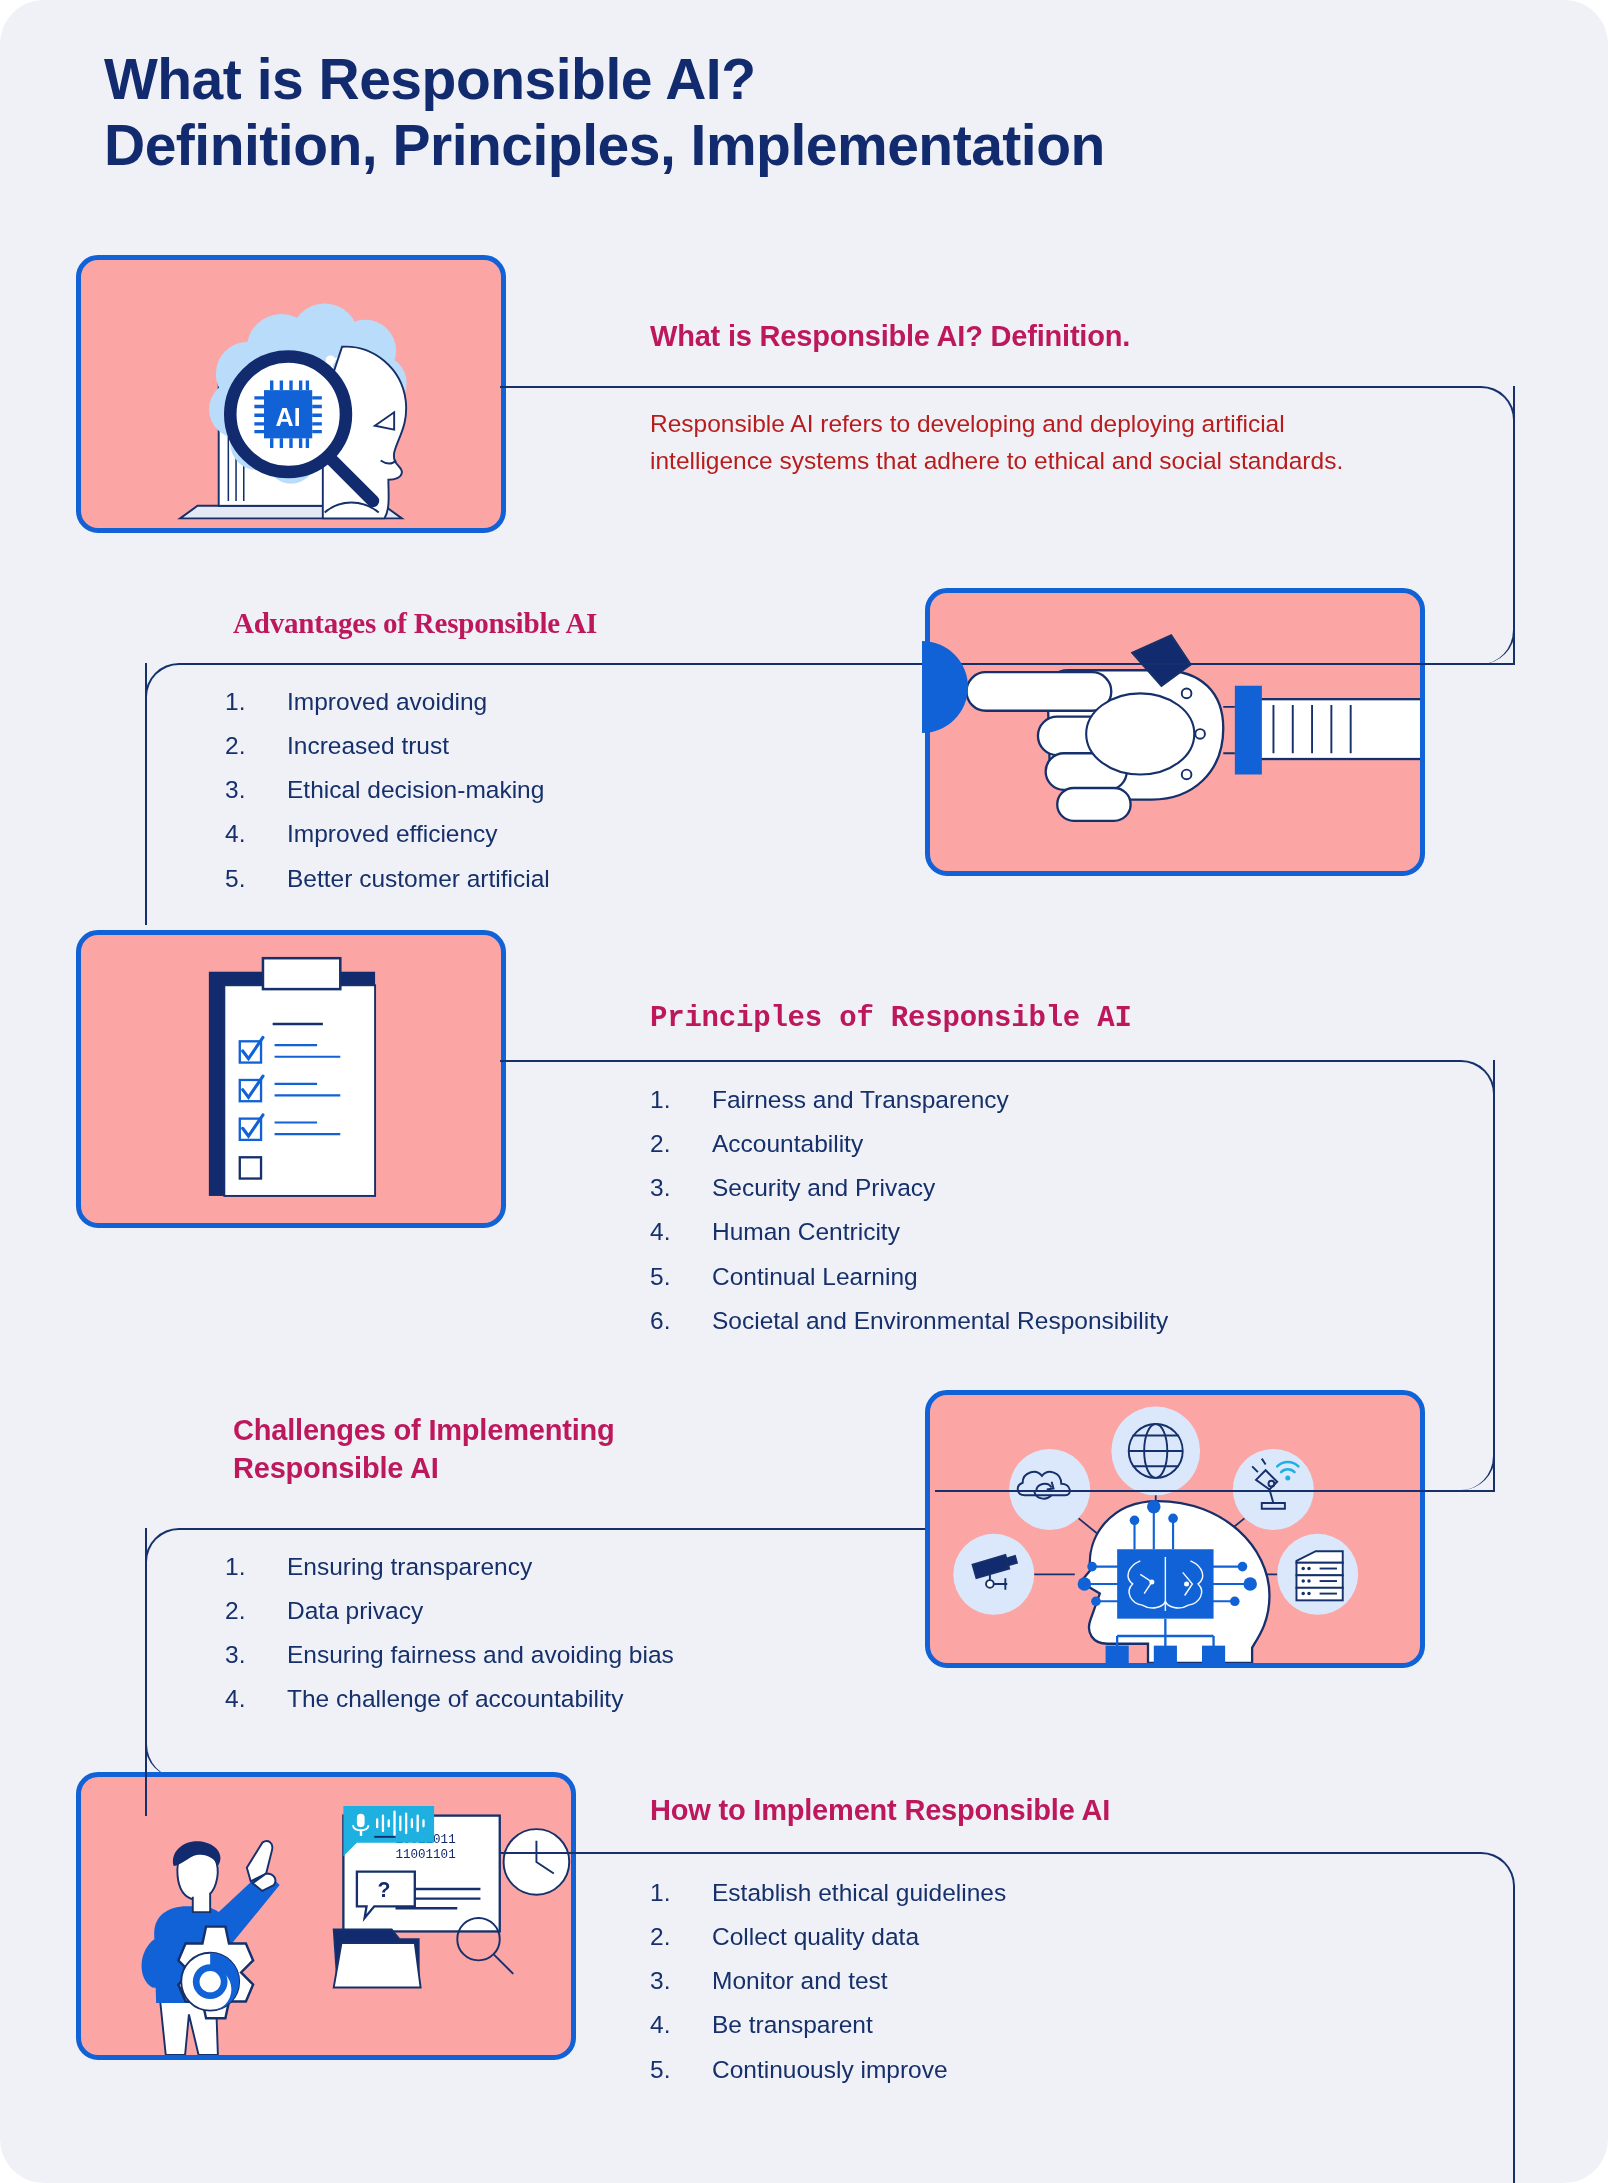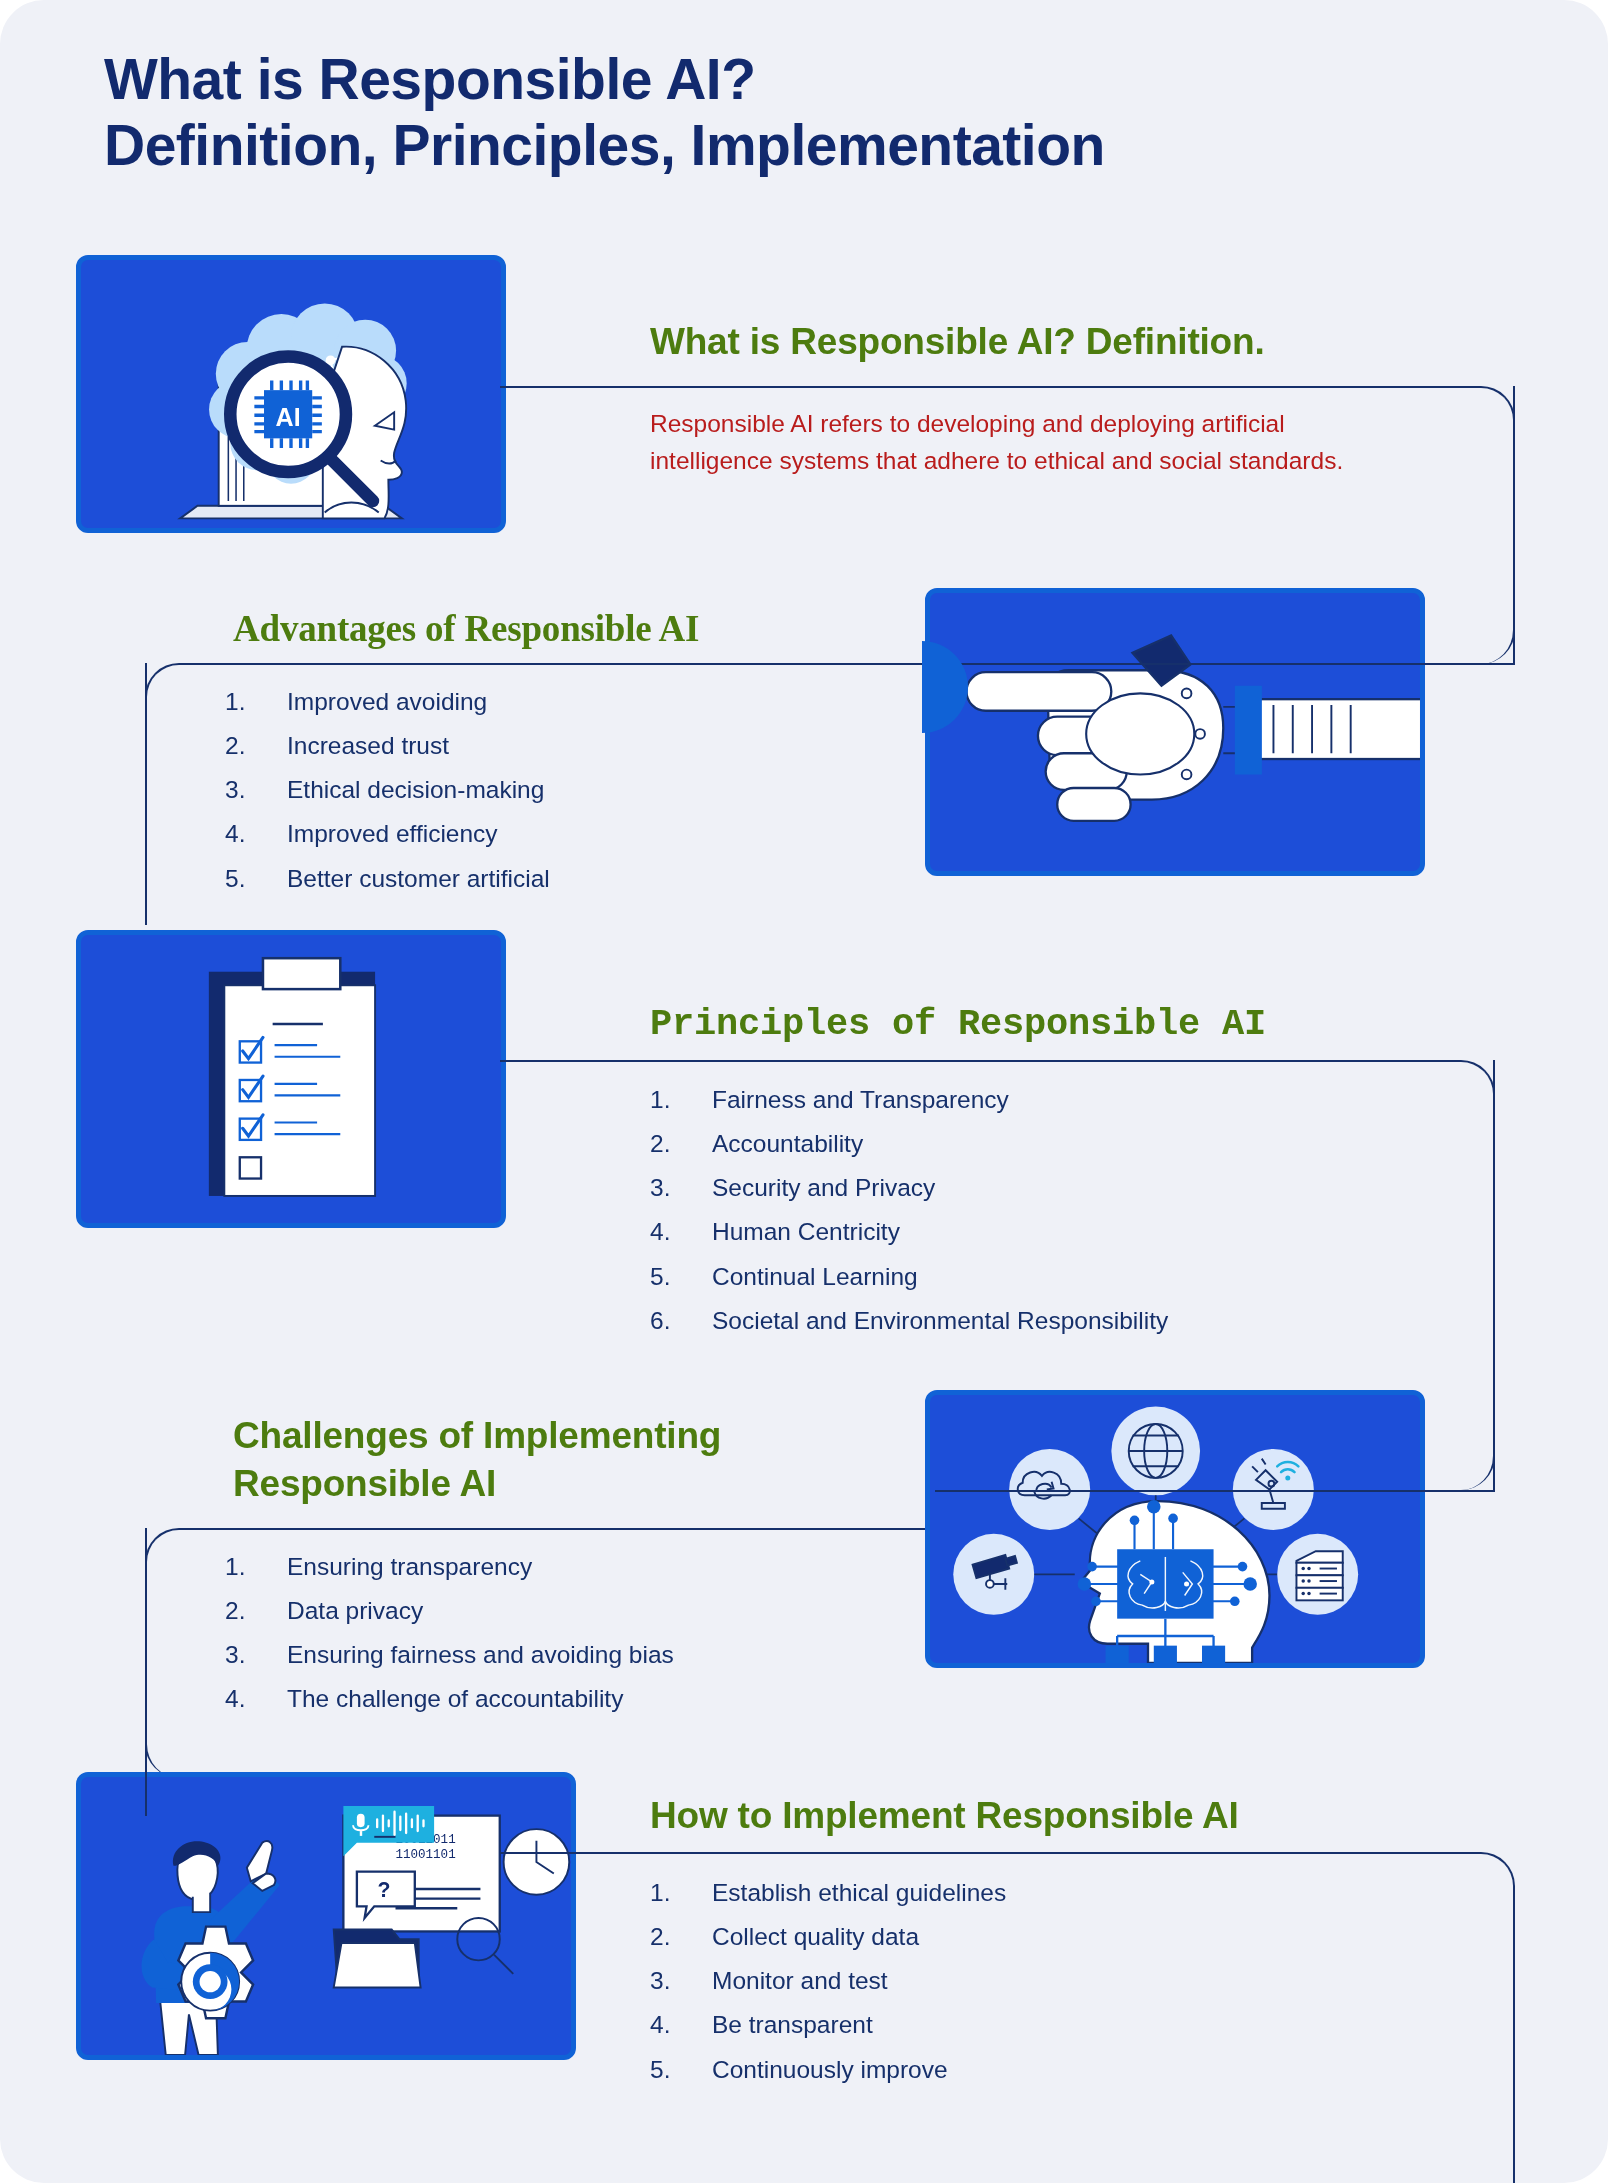--- a/index.html
+++ b/index.html
@@ -31,23 +31,23 @@
     font-weight: 700;
     color: #122a6e;
     letter-spacing: -0.5px;
     margin-left: 28px;
   }
   .title span { display: block; }
 
   
   .sect-head {
     position: absolute;
-    font-size: 37px;
+    font-size: 29px;
     font-weight: 700;
-    color: #4d7c0f;
+    color: #be185d;
     line-height: 1.3;
     letter-spacing: -0.2px;
   }
 
   .panel {
     position: absolute;
     border: 2px solid #16306b;
     background: transparent;
   }
   .panel.tr { border-top-right-radius: 34px; }
@@ -78,22 +78,22 @@
     position: absolute;
     left: 0;
     width: 34px;
     text-align: left;
   }
 
   
   .illus-card {
     position: absolute;
     border: 5px solid #1062d6;
-    border-radius: 12px;
-    background: #1d4ed8;
+    border-radius: 22px;
+    background: #fca5a5;
     overflow: hidden;
   }
   .illus-card svg { display: block; width: 100%; height: 100%; }
 
   .knob {
     position: absolute;
     width: 46px;
     height: 92px;
     background: #1062d6;
     z-index: 5;

